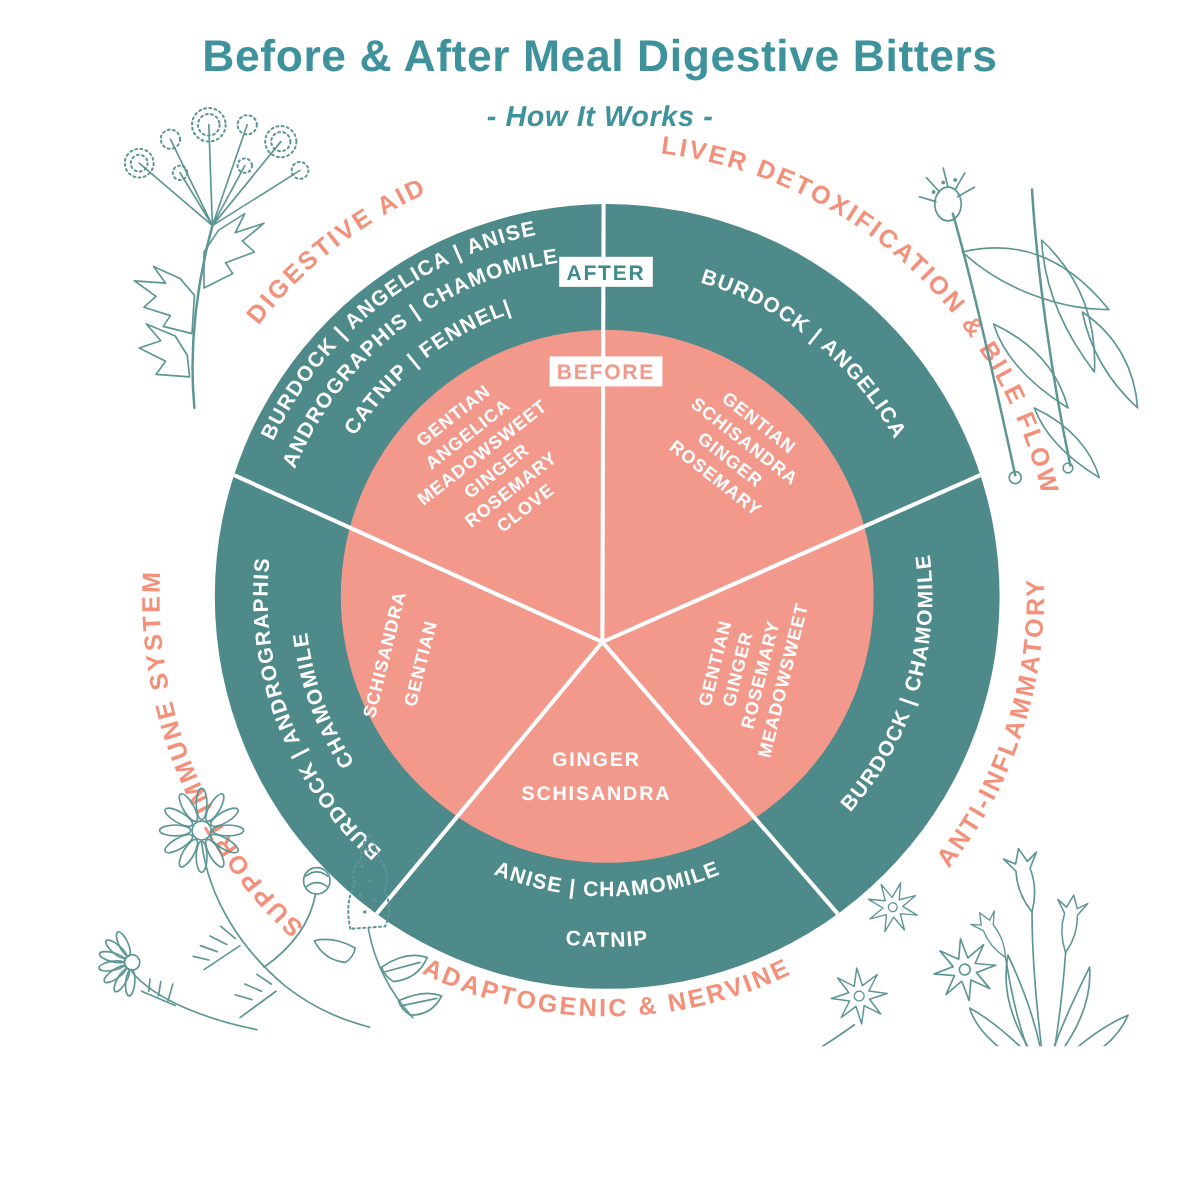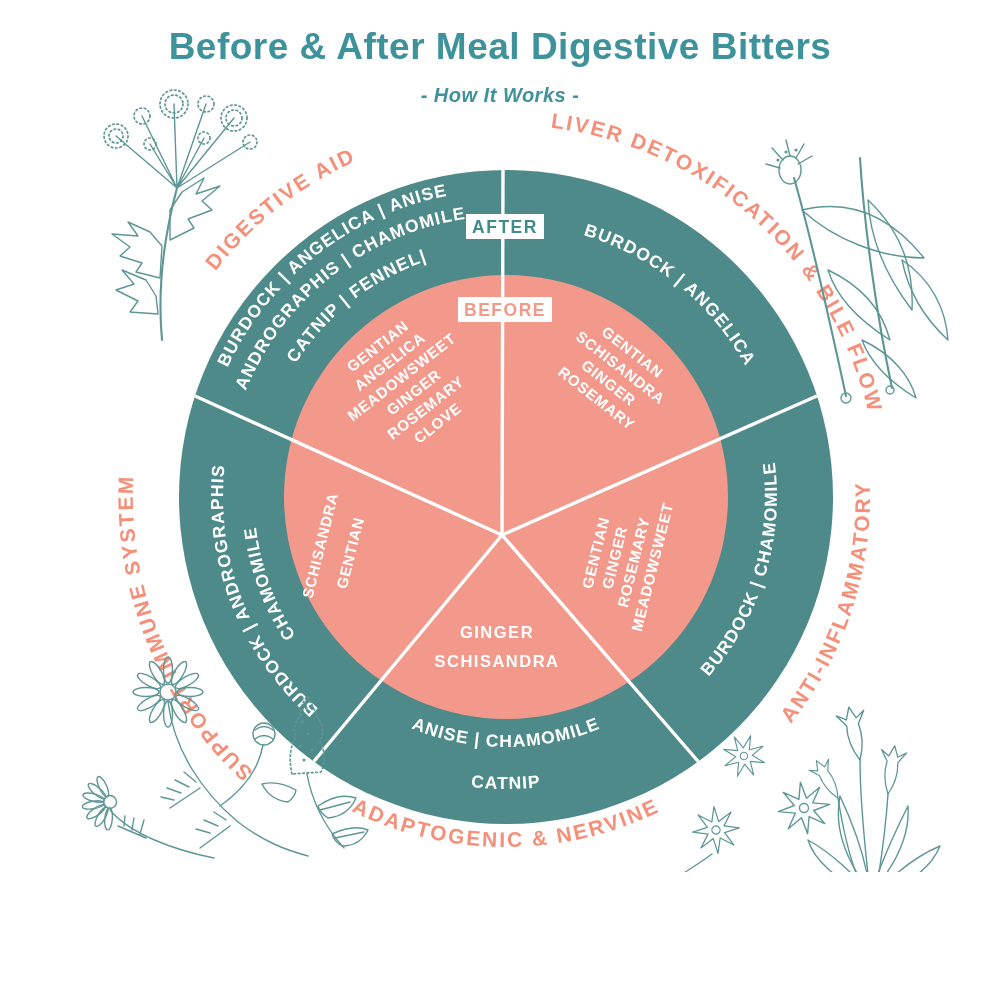--- a/index.html
+++ b/index.html
@@ -1,21 +1,21 @@
 <!DOCTYPE html>
 <html><head>
 <meta charset="utf-8">
 <style>
   html,body{margin:0;padding:0;background:#fff;}
   .stage{position:relative;width:1000px;height:872px;background:#ffffff;overflow:hidden;
          font-family:"Liberation Sans","DejaVu Sans",sans-serif;}
   .title{position:absolute;top:26px;left:0;width:1000px;text-align:center;
          font-size:37px;font-weight:bold;color:#3E929B;letter-spacing:.5px;}
   .subtitle{position:absolute;top:84px;left:0;width:1000px;text-align:center;
-         font-size:20px;font-weight:bold;font-style:italic;color:#3E929B;letter-spacing:.5px;}
+         font-size:24px;font-weight:bold;font-style:italic;color:#3E929B;letter-spacing:.5px;}
   svg{position:absolute;top:0;left:0;}
   
   .ringtxt{font:bold 17.5px "Liberation Sans",sans-serif;fill:#ffffff;letter-spacing:1.1px;}
   .cattxt{font:bold 21px "Liberation Sans",sans-serif;fill:#F4907A;letter-spacing:2.2px;}
   .innertxt{font:bold 15px "Liberation Sans",sans-serif;fill:#ffffff;letter-spacing:.8px;text-anchor:middle;}
   .innertxt-lg{font:bold 16.5px "Liberation Sans",sans-serif;fill:#ffffff;letter-spacing:1.5px;text-anchor:middle;}
   .badge-after{font:bold 17.5px "Liberation Sans",sans-serif;fill:#3E8C8C;letter-spacing:1.5px;text-anchor:middle;}
   .badge-before{font:bold 17.5px "Liberation Sans",sans-serif;fill:#F4998A;letter-spacing:1.5px;text-anchor:middle;}
   .divider{stroke:#ffffff;stroke-width:3.4;fill:none;}
   .bot{stroke:#5E9696;fill:none;stroke-width:1.4;stroke-linecap:round;stroke-linejoin:round;}

